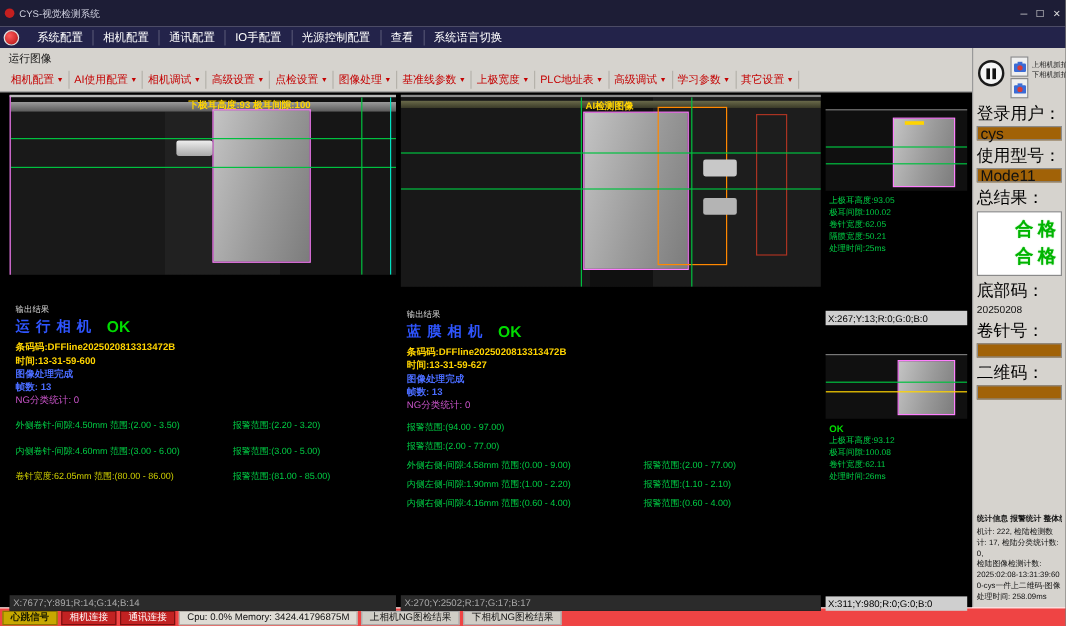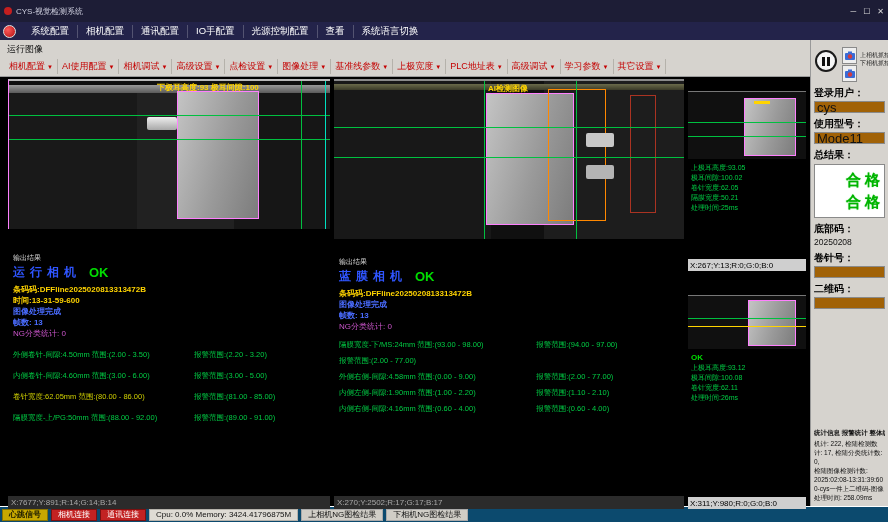--- a/index.html
+++ b/index.html
@@ -104,30 +104,30 @@
 
   
   .side{width:78px;background:#d6d3ce;border-left:1px solid #999;display:flex;flex-direction:column;padding:2px 3px 2px 3px}
   .controls{height:40px;position:relative;flex:0 0 auto}
   .pausebtn{position:absolute;left:1px;top:8px;width:22px;height:22px;border-radius:50%;background:#f6f6f6;border:2px solid #1a1a1a;display:flex;align-items:center;justify-content:center;gap:2px;cursor:default}
   .pausebtn i{width:3px;height:9px;background:#111;display:block}
   .cambtn{position:absolute;width:15px;height:17px;border:1px solid #8a8a8a;background:#efefef;display:flex;align-items:center;justify-content:center;cursor:default}
   .cb1{left:28px;top:5px}
   .cb2{left:28px;top:23px}
   .cap-notes{position:absolute;left:46px;top:9px;width:32px;font-size:6px;line-height:8px;color:#1a1a1a}
-  .flabel{font-size:10px;font-weight:bold;color:#000;margin-top:4px}
+  .flabel{font-size:14px;font-weight:normal;color:#000;margin-top:4px}
   .fvalue{background:#a16207;border:1px solid #8a8a8a;font-size:13px;height:12px;line-height:11px;padding:0 2px;margin-top:1px;color:#111}
   .result-box{background:#fff;border:1px solid #8a8a8a;margin-top:2px;padding:4px 0;text-align:right}
   .pass{display:block;color:#00b400;font-weight:bold;font-size:15px;letter-spacing:4px;line-height:22px;text-shadow:0 0 1px #49d049}
   .codeval{font-size:8.5px;margin-top:1px;color:#111}
   .stats{margin-top:auto;font-size:6.5px;line-height:9px;color:#111;padding-bottom:2px}
   .shead{font-weight:bold;margin-bottom:2px;white-space:nowrap;overflow:hidden}
 
   
-  .status{height:16px;background:#0c4a6e;border-top:1px solid #fff;display:flex;align-items:center;gap:3px;padding:0 2px;flex:0 0 auto}
+  .status{height:16px;background:#ef4444;border-top:1px solid #fff;display:flex;align-items:center;gap:3px;padding:0 2px;flex:0 0 auto}
   .seg{height:12px;display:flex;align-items:center;padding:0 6px;font-size:8px;white-space:nowrap}
   .seg.heart{background:#c8a800;color:#1a1a00;border:1px solid #8a7400;font-weight:bold}
   .seg.red{background:#c22222;color:#fff;border:1px solid #7a1010}
   .seg.cpu{color:#111;border:1px solid #b5b2ab;background:#dedbd4}
   .seg.plain{color:#111;border:1px solid #aaa;background:#d0cdc6}
 </style>
 </head>
 <body>
 
 <div id="app">
@@ -240,24 +240,20 @@
                   <span class="mcell">外侧卷针-间隙:4.50mm 范围:(2.00 - 3.50)</span>
                   <span class="acell">报警范围:(2.20 - 3.20)</span>
                 </div>
               <div class="mrow">
                   <span class="mcell">内侧卷针-间隙:4.60mm 范围:(3.00 - 6.00)</span>
                   <span class="acell">报警范围:(3.00 - 5.00)</span>
                 </div>
               <div class="mrow warn">
                   <span class="mcell">卷针宽度:62.05mm 范围:(80.00 - 86.00)</span>
                   <span class="acell">报警范围:(81.00 - 85.00)</span>
-                </div>
-              <div class="mrow">
-                  <span class="mcell">隔膜宽度-上/PG:50mm 范围:(88.00 - 92.00)</span>
-                  <span class="acell">报警范围:(89.00 - 91.00)</span>
                 </div>
             </div>
           </div>
           <div class="vcoord">X:7677;Y:891;R:14;G:14;B:14</div>
         </div>
 
         <div class="bigview bv-center">
           <div class="vimg ci">
             <div class="cmach"></div>
             <div class="crail"></div>
@@ -272,26 +268,26 @@
             <div class="vl vl2"></div>
             <div class="ylabel">AI检测图像</div>
           </div>
           <div class="vtext">
             <div class="caption">输出结果</div>
             <div class="headrow">
               <span class="camname">蓝膜相机</span>
               <span class="okres">OK</span>
             </div>
             <div class="yline">条码码:DFFline2025020813313472B</div>
+            <div class="yline">时间:13-31-59-627</div>
             <div class="bline">图像处理完成</div>
             <div class="bline">帧数: 13</div>
             <div class="mgline">NG分类统计: 0</div>
             <div class="mrows">
               <div class="mrow">
-                  <span class="mcell">隔膜宽度-下/MS:24mm 范围:(93.00 - 98.00)</span>
                   <span class="acell">报警范围:(94.00 - 97.00)</span>
                 </div>
               <div class="mrow">
                   <span class="acell">报警范围:(2.00 - 77.00)</span>
                 </div>
               <div class="mrow">
                   <span class="mcell">外侧右侧-间隙:4.58mm 范围:(0.00 - 9.00)</span>
                   <span class="acell">报警范围:(2.00 - 77.00)</span>
                 </div>
               <div class="mrow">

